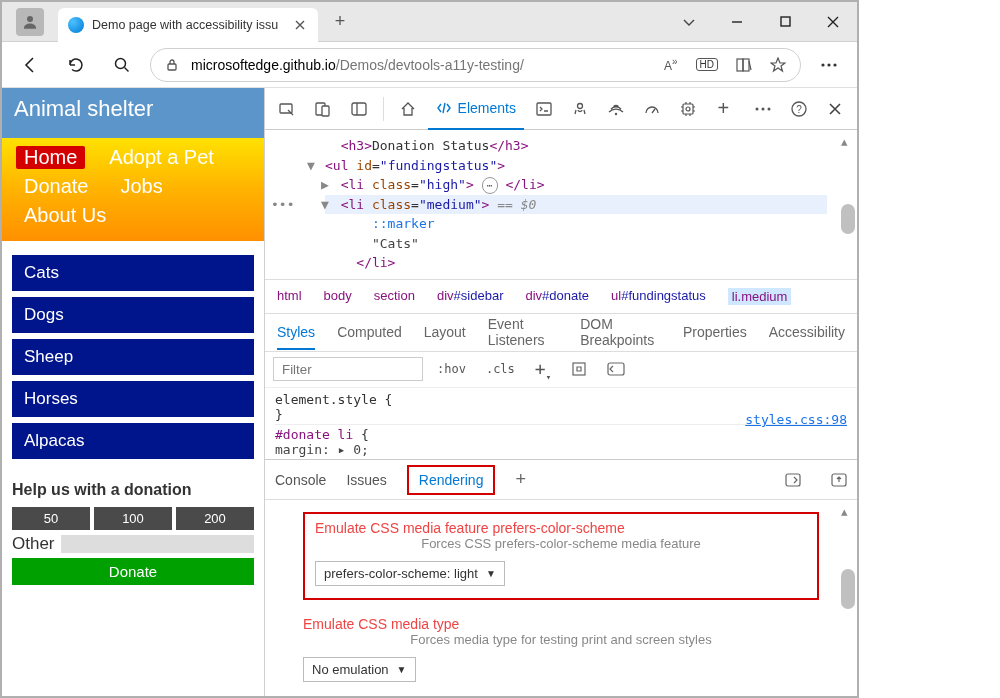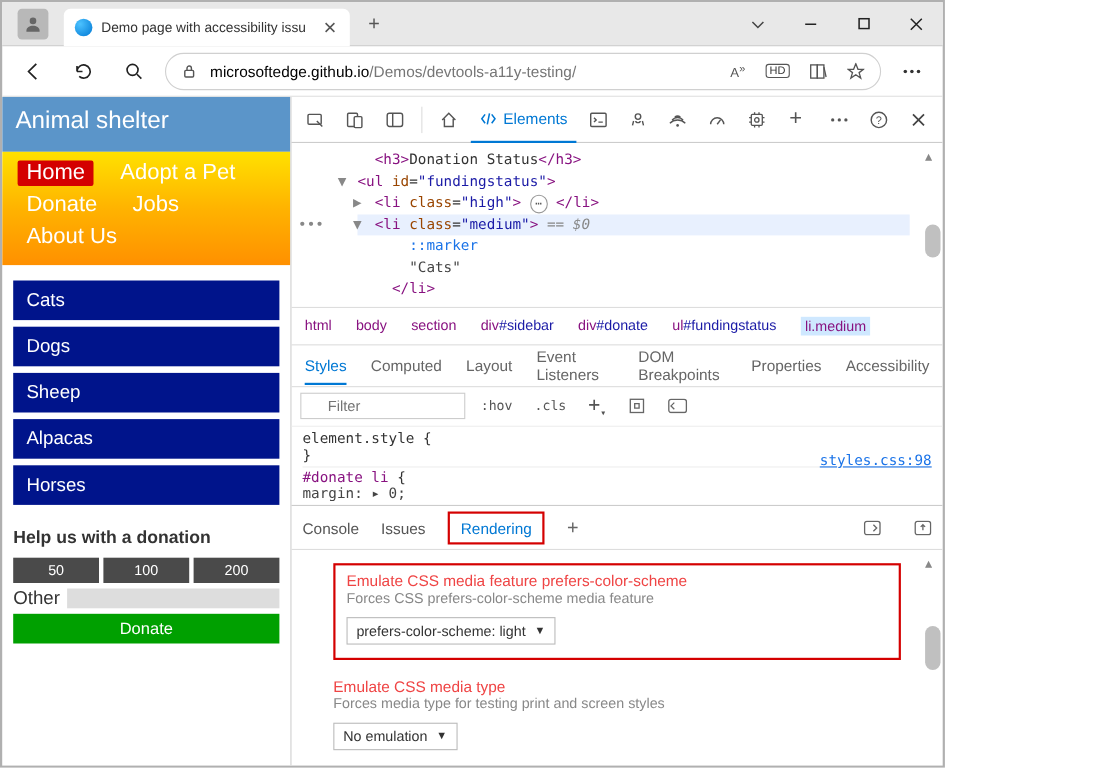--- a/index.html
+++ b/index.html
@@ -63,36 +63,36 @@
 .dom-scrollthumb { background: #c0c0c0; border-radius: 7px; width: 14px; height: 30px; position: absolute; top: 70px; }
 .dom-rel { position: relative; flex: 0 0 auto; }
 .breadcrumb { display: flex; gap: 22px; padding: 8px 12px; border-top: 1px solid #ddd; border-bottom: 1px solid #ddd; font-size: 13px; }
 .breadcrumb span { color: #881280; cursor: pointer; white-space: nowrap; }
 .breadcrumb span .id { color: #1a1aa6; }
 .breadcrumb span.active { background: #cfe8ff; padding: 1px 4px; }
 .styletabs { display: flex; gap: 22px; padding: 0 12px; border-bottom: 1px solid #ddd; height: 38px; align-items: center; font-size: 14px; color: #666; }
 .styletabs span { cursor: pointer; }
 .styletabs span.active { color: #0078d4; border-bottom: 2px solid #0078d4; padding-bottom: 8px; margin-bottom: -10px; }
 .styles-toolbar { display: flex; align-items: center; padding: 4px 8px; gap: 8px; border-bottom: 1px solid #eee; }
-.styles-toolbar input { border: 1px solid #ccc; height: 24px; padding: 0 24px; width: 150px; }
+.styles-toolbar input { border: 1px solid #ccc; height: 24px; padding: 0 8px; width: 150px; }
 .styles-toolbar .st-btn { padding: 2px 6px; font-family: monospace; font-size: 12px; color: #555; cursor: pointer; }
 .styles-body { font-family: Consolas, monospace; font-size: 13px; padding: 4px 10px 2px; position: relative; }
 .styles-body .link { position: absolute; right: 10px; top: 24px; color: #1a73e8; text-decoration: underline; cursor: pointer; }
 .styles-body .sel { color: #881280; }
 .drawer { border-top: 1px solid #ccc; display: flex; flex-direction: column; flex: 1; min-height: 0; }
 .drawer-tabs { display: flex; align-items: center; height: 40px; padding: 0 10px; gap: 20px; font-size: 14px; color: #555; border-bottom: 1px solid #ddd; }
 .drawer-tabs span { cursor: pointer; }
 .drawer-tabs span.active { color: #0078d4; }
 .drawer-tabs .rend-box { border: 2px solid #d40000; padding: 5px 10px; }
 .drawer-tabs .plus { font-size: 18px; color: #666; }
 .drawer-tabs .spacer { flex: 1; }
 .drawer-body { padding: 12px 38px; color: #666; position: relative; overflow: auto; flex: 1; }
 .highlight-box { border: 2px solid #d40000; padding: 6px 10px 12px; margin-bottom: 16px; }
 .hb-title { color: #ef4444; font-size: 14px; }
-.hb-sub { color: #888; font-size: 13px; margin-bottom: 10px; }
+.hb-sub { color: #888; font-size: 13px; margin-bottom: 10px; text-align: center; }
 .selectlike { border: 1px solid #bbb; background: #fff; padding: 4px 8px; display: inline-flex; align-items: center; gap: 8px; font-size: 13px; color: #333; cursor: pointer; }
 .selectlike .tri { font-size: 10px; color: #333; }
 .dr-scroll { position: absolute; right: 2px; top: 4px; width: 14px; }
 .dr-scrollthumb { background: #c0c0c0; border-radius: 7px; width: 14px; height: 40px; }
 svg { display: block; }
 </style>
 </head>
 <body>
 
 <div class="window">
@@ -193,22 +193,22 @@
         <a href="#" class="active">Home</a>
         <a href="#">Adopt a Pet</a>
         <a href="#">Donate</a>
         <a href="#">Jobs</a>
         <a href="#">About Us</a>
       </div>
       <ul class="sidelist">
         <li>Cats</li>
         <li>Dogs</li>
         <li>Sheep</li>
+        <li>Horses</li>
         <li>Alpacas</li>
-        <li>Horses</li>
       </ul>
       <div class="donate-sec">
         <h3>Help us with a donation</h3>
         <div class="amounts">
           <div class="amt">50</div>
           <div class="amt">100</div>
           <div class="amt">200</div>
         </div>
         <div class="other-row">
           <div>Other</div>

